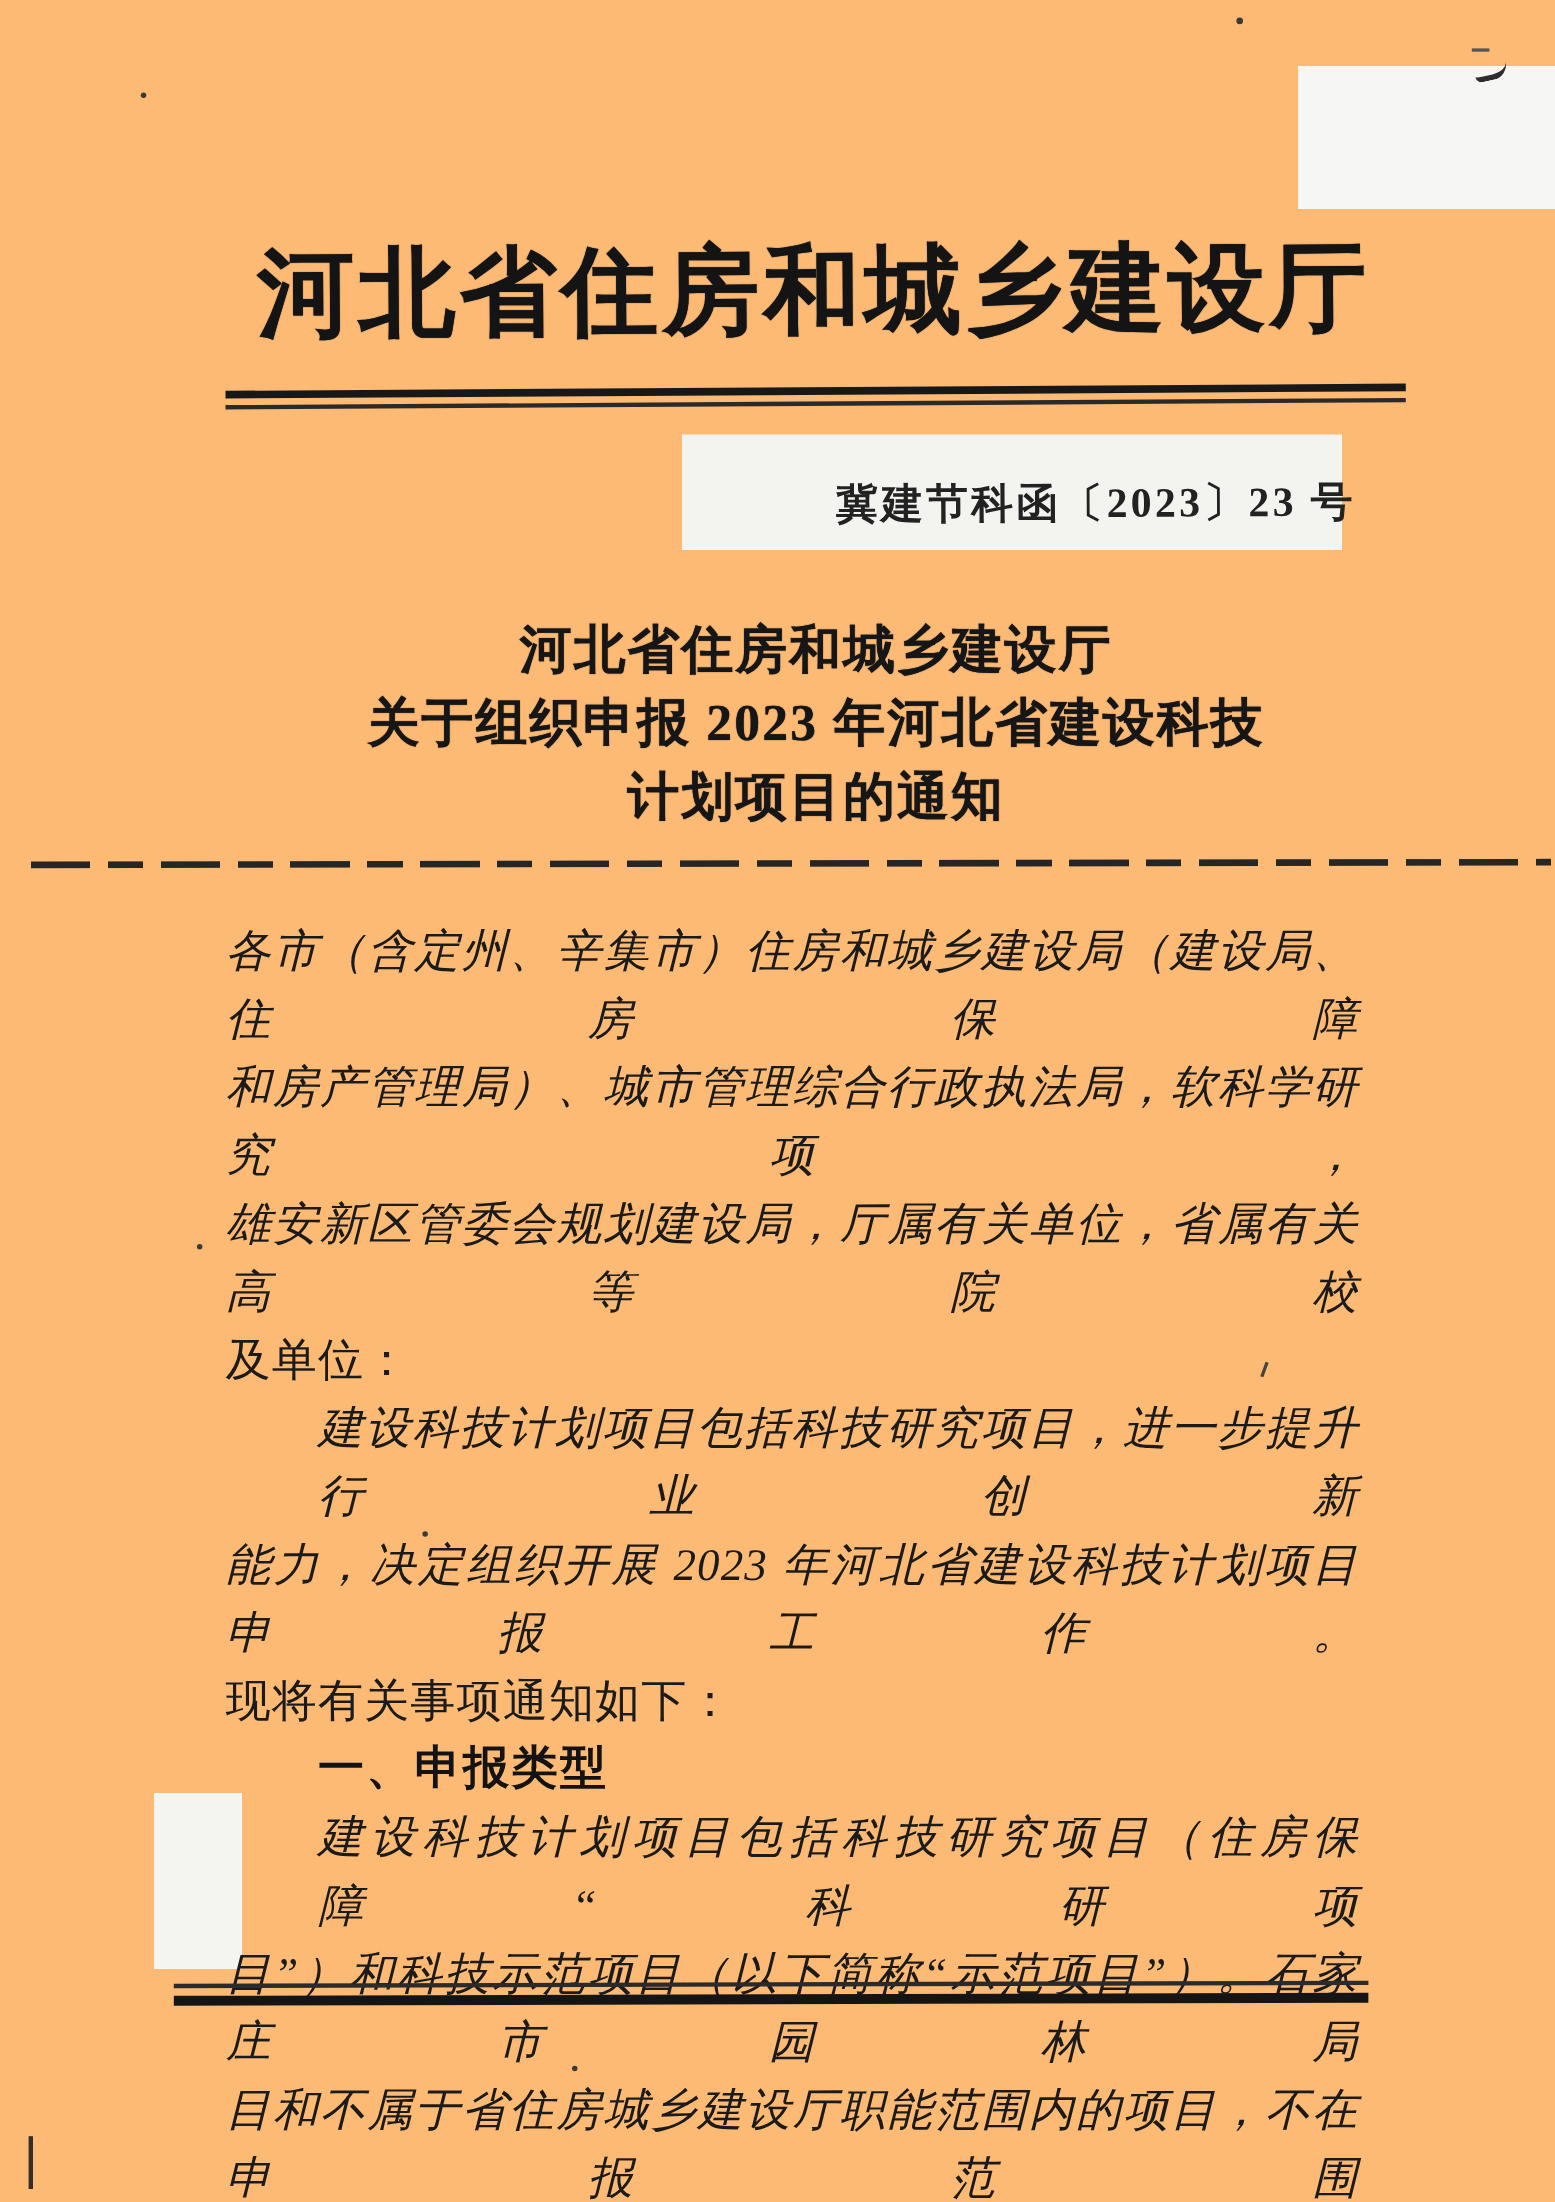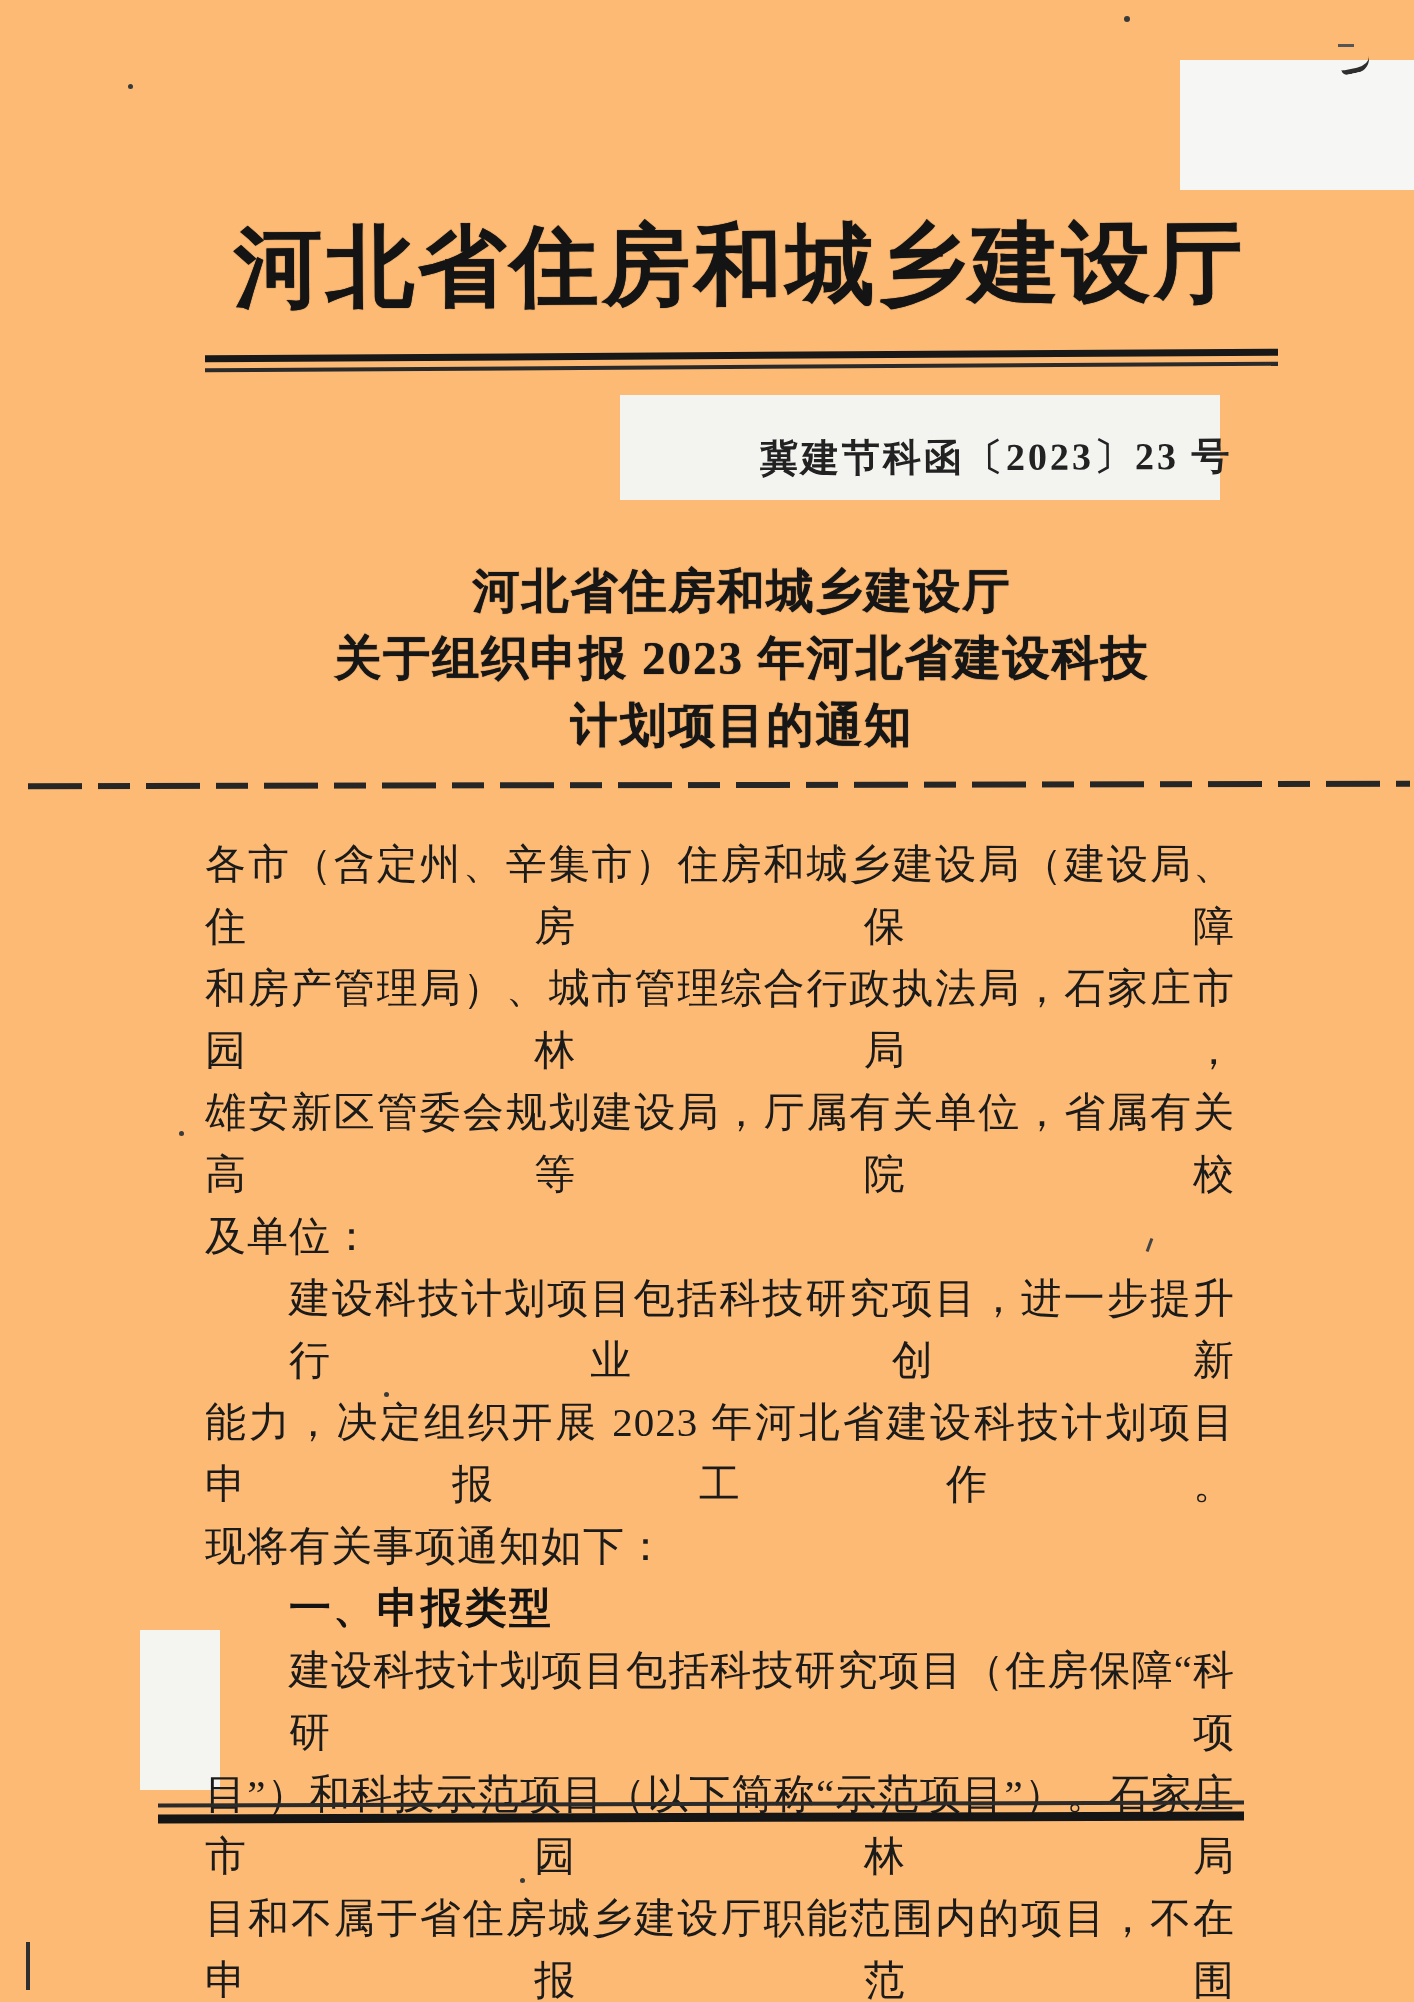--- a/index.html
+++ b/index.html
@@ -81,20 +81,21 @@
     font-size: 41px;
     line-height: 62px;
     letter-spacing: 1px;
     color: #1b1b1b;
   }
   .bline { min-height: 62px; white-space: nowrap; }
   .bline.fill {
     white-space: normal;
     text-align: justify;
     text-align-last: justify;
+    font-style: italic;
   }
   .bline.indent { padding-left: 84px; }
   .bline.heading {
     font-family: Liberation Serif, serif;
     font-weight: bold;
     font-size: 42px;
     letter-spacing: 2px;
     color: #131313;
   }
 
@@ -150,21 +151,21 @@
   <div class="layer title-block">
     <div class="title-line">河北省住房和城乡建设厅</div>
     <div class="title-line">关于组织申报 2023 年河北省建设科技</div>
     <div class="title-line">计划项目的通知</div>
   </div>
 
   <div class="layer dashed-rule"></div>
 
   <div class="layer body-col">
     <div class="bline fill">各市（含定州、辛集市）住房和城乡建设局（建设局、住房保障</div>
-    <div class="bline fill">和房产管理局）、城市管理综合行政执法局，石家庄市园林局，</div>
+    <div class="bline fill">和房产管理局）、城市管理综合行政执法局，软科学研究项，</div>
     <div class="bline fill">雄安新区管委会规划建设局，厅属有关单位，省属有关高等院校</div>
     <div class="bline">及单位：</div>
     <div class="bline indent fill">建设科技计划项目包括科技研究项目，进一步提升行业创新</div>
     <div class="bline fill">能力，决定组织开展 2023 年河北省建设科技计划项目申报工作。</div>
     <div class="bline">现将有关事项通知如下：</div>
     <div class="bline indent heading">一、申报类型</div>
     <div class="bline indent fill">建设科技计划项目包括科技研究项目（住房保障“科研项</div>
     <div class="bline fill">目”）和科技示范项目（以下简称“示范项目”）。石家庄市园林局</div>
     <div class="bline fill">目和不属于省住房城乡建设厅职能范围内的项目，不在申报范围</div>
 

